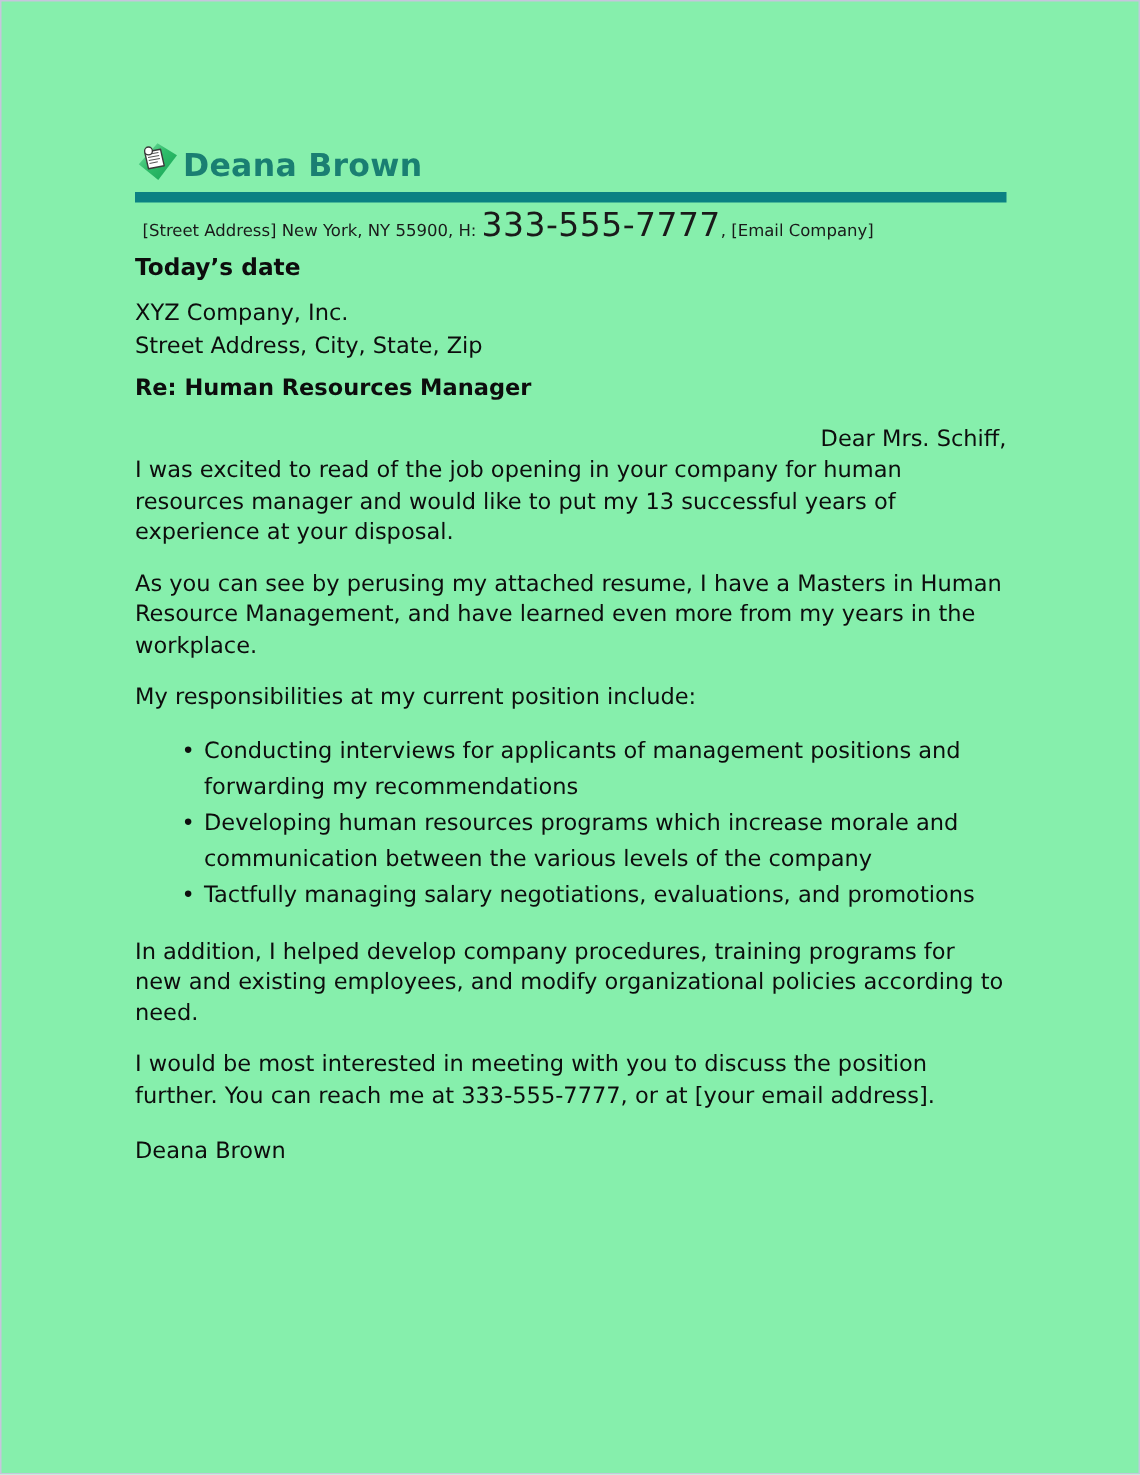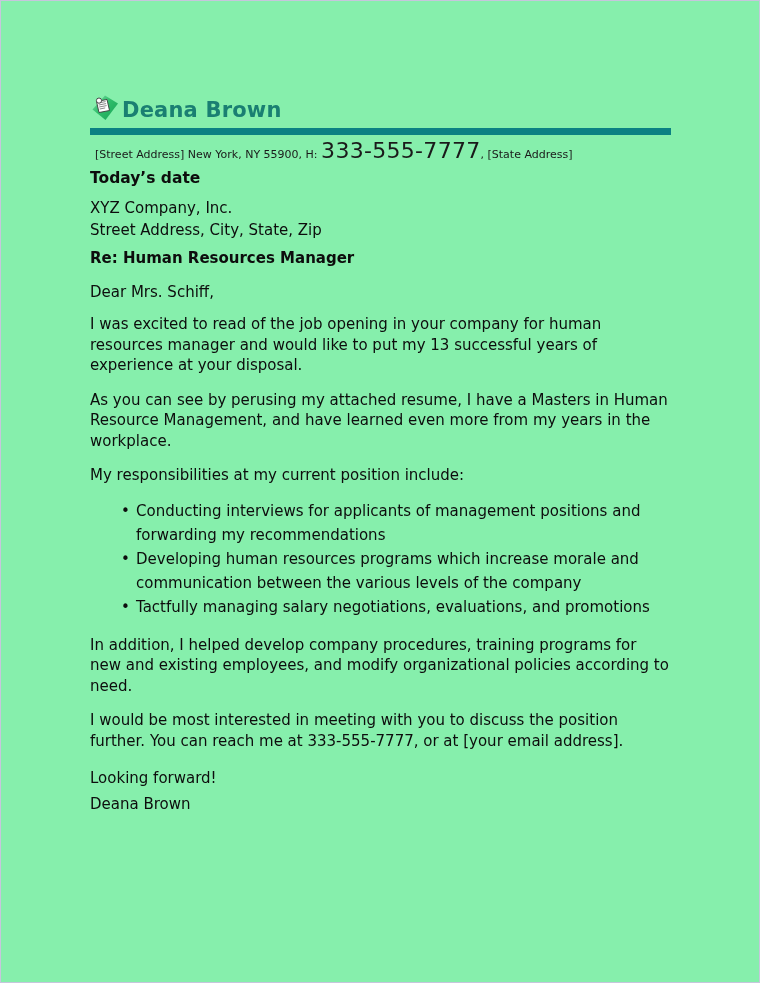--- a/index.html
+++ b/index.html
@@ -95,21 +95,22 @@
   .addr-block div { white-space: nowrap; }
 
   .subject-line {
     font-weight: bold;
     font-size: 15px;
     line-height: 22px;
     margin-bottom: 13px;
   }
   .salutation {
     line-height: 21px;
-    margin-bottom: 11px;
+    margin-bottom: 0;
+    text-align: right;
   }
   p.para {
     margin: 0 0 14px 0;
     line-height: 20.5px;
   }
   p.para.tight { margin-bottom: 13px; }
 
   ul.duties {
     margin: 0 0 16px 0;
     padding: 0 0 0 31px;
@@ -157,21 +158,21 @@
         <path d="M8.7 12.0 L16.1 10.6" stroke="#555" stroke-width="0.7"></path>
         <path d="M9.2 14.0 L16.6 12.6" stroke="#555" stroke-width="0.7"></path>
         <path d="M9.7 16.0 L15.2 14.9" stroke="#555" stroke-width="0.7"></path>
         <circle cx="9.0" cy="7.6" r="2.6" fill="#ffffff" stroke="#3a3a3a" stroke-width="0.9"></circle>
       </svg>
       <span class="name-text">Deana Brown</span>
     </div>
 
     <div class="rule-bar"></div>
 
-    <div class="contact-line"><span>[Street Address] New York, NY 55900, H: </span><span class="phone">333-555-7777</span><span>, [State Address]</span></div>
+    <div class="contact-line"><span>[Street Address] New York, NY 55900, H: </span><span class="phone">333-555-7777</span><span>, [Email Company]</span></div>
   </div>
 
   <div class="letter-body">
 
     <div class="date-line">Today’s date</div>
 
     <div class="addr-block">
       <div>XYZ Company, Inc.</div>
       <div>Street Address, City, State, Zip</div>
     </div>
@@ -187,18 +188,17 @@
     <ul class="duties">
       <li>Conducting interviews for applicants of management positions and forwarding my recommendations</li>
       <li>Developing human resources programs which increase morale and communication between the various levels of the company</li>
       <li>Tactfully managing salary negotiations, evaluations, and promotions</li>
     </ul>
 
     <p class="para">In addition, I helped develop company procedures, training programs for new and existing employees, and modify organizational policies according to need.</p>
     <p class="para">I would be most interested in meeting with you to discuss the position further. You can reach me at 333-555-7777, or at [your email address].</p>
 
     <div class="closing">
-      <div>Looking forward!</div>
       <div>Deana Brown</div>
     </div>
 
   </div>
 </div>
 
 </body></html>

